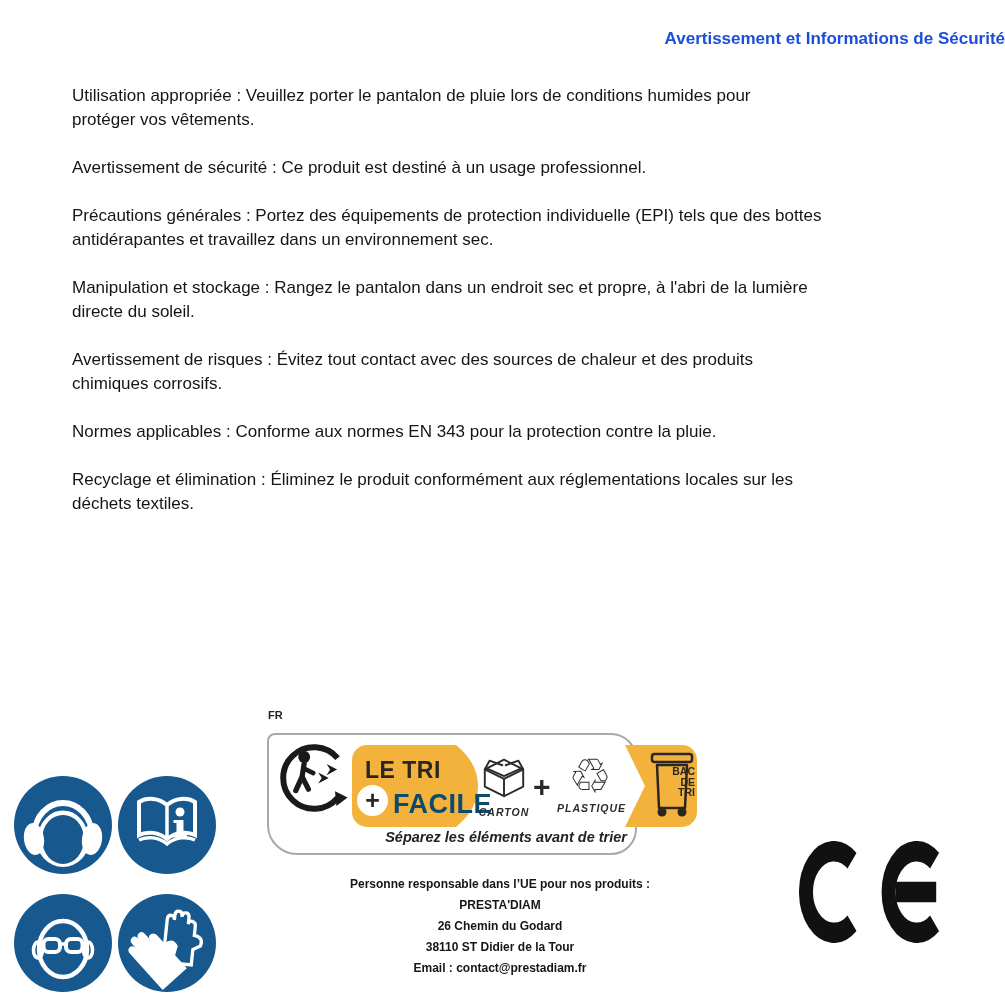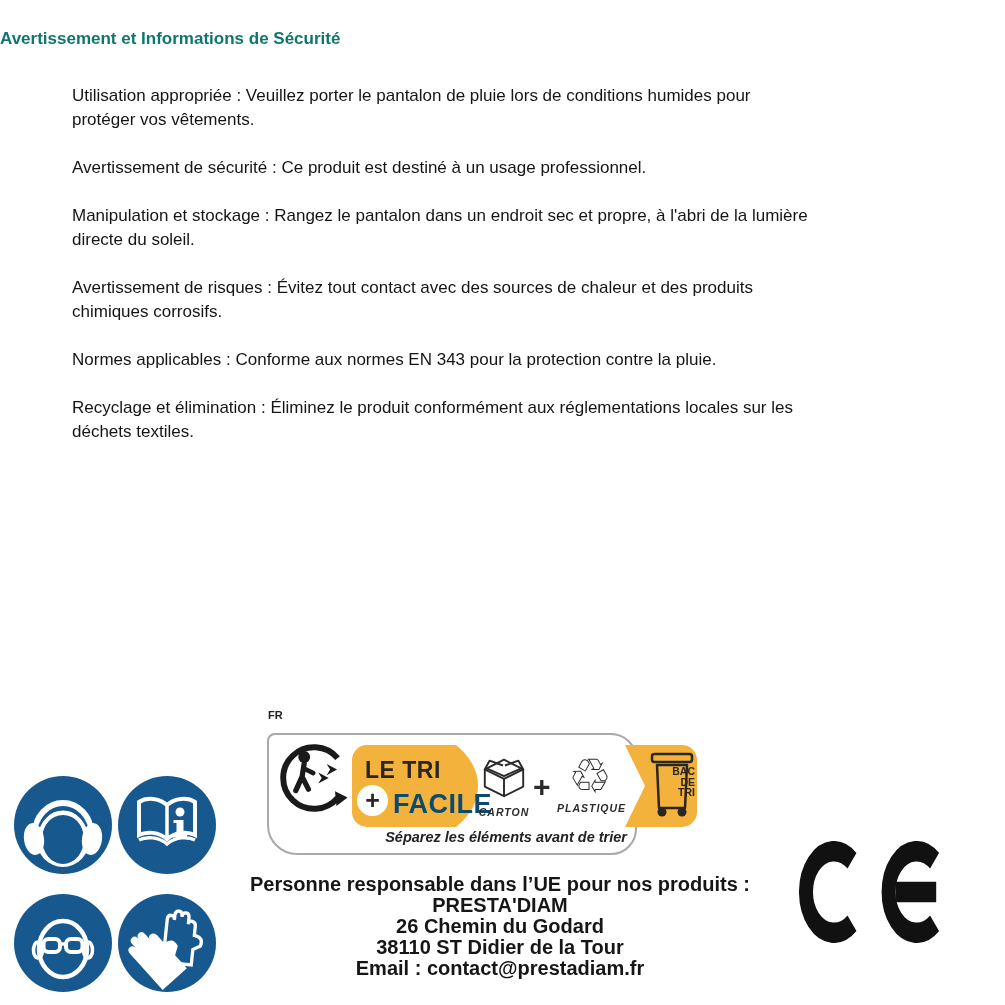--- a/index.html
+++ b/index.html
@@ -1,21 +1,21 @@
 <!DOCTYPE html>
 <html><head>
 <meta charset="utf-8">
 <style>
   html,body{margin:0;padding:0;background:#fff;}
   .page{position:relative;width:1005px;height:1005px;background:#ffffff;overflow:hidden;
         font-family:"Liberation Sans",sans-serif;color:#1a1a1a;}
 
   
-  .doc-title{position:absolute;top:29px;left:0;width:100%;text-align:left;
-             font-size:17px;font-weight:bold;color:#0f766e;}
+  .doc-title{position:absolute;top:29px;left:0;width:100%;text-align:right;
+             font-size:17px;font-weight:bold;color:#1d4ed8;}
   .paragraphs{position:absolute;top:84px;left:72px;width:930px;}
   .para{margin:0 0 24px 0;font-size:17px;line-height:24px;white-space:pre-line;color:#151515;}
 
   
   .picto{position:absolute;width:100px;height:100px;}
   .picto svg{display:block;width:100%;height:100%;}
 
   
   .fr-code{position:absolute;left:268px;top:709px;font-size:11px;font-weight:bold;color:#222;}
   .infotri{position:absolute;left:267px;top:733px;width:370px;height:122px;box-sizing:border-box;
@@ -37,36 +37,38 @@
   .plus-sep{position:absolute;left:181px;top:25px;font-size:30px;font-weight:800;color:#2b2b2b;}
   .bin{position:absolute;left:297px;top:6px;width:46px;height:68px;}
   .bin svg{position:absolute;left:0;top:0;}
   .bin-text{position:absolute;left:0;top:15px;width:100%;text-align:right;font-size:10.5px;
             line-height:10.5px;font-weight:800;color:#2B2622;white-space:pre-line;}
   .caption{position:absolute;right:8px;top:94px;font-size:14.5px;font-style:italic;
            font-weight:700;color:#222;}
 
   
   .responsible{position:absolute;left:245px;top:874px;width:510px;text-align:center;
-               font-size:20px;font-weight:bold;line-height:21px;color:#161616;}
+               font-size:12px;font-weight:bold;line-height:21px;color:#161616;}
 
   
   .ce{position:absolute;left:799px;top:841px;width:140px;height:102px;}
 </style>
 </head>
 <body>
 
 <div class="page">
 
   <div class="doc-title">Avertissement et Informations de Sécurité</div>
 
   <div class="paragraphs">
     <p class="para">Utilisation appropriée : Veuillez porter le pantalon de pluie lors de conditions humides pour
 protéger vos vêtements.</p>
     <p class="para">Avertissement de sécurité : Ce produit est destiné à un usage professionnel.</p>
+    <p class="para">Précautions générales : Portez des équipements de protection individuelle (EPI) tels que des bottes
+antidérapantes et travaillez dans un environnement sec.</p>
     <p class="para">Manipulation et stockage : Rangez le pantalon dans un endroit sec et propre, à l'abri de la lumière
 directe du soleil.</p>
     <p class="para">Avertissement de risques : Évitez tout contact avec des sources de chaleur et des produits
 chimiques corrosifs.</p>
     <p class="para">Normes applicables : Conforme aux normes EN 343 pour la protection contre la pluie.</p>
     <p class="para">Recyclage et élimination : Éliminez le produit conformément aux réglementations locales sur les
 déchets textiles.</p>
   </div>
 
   <div class="picto" style="left:13px;top:775px;">

